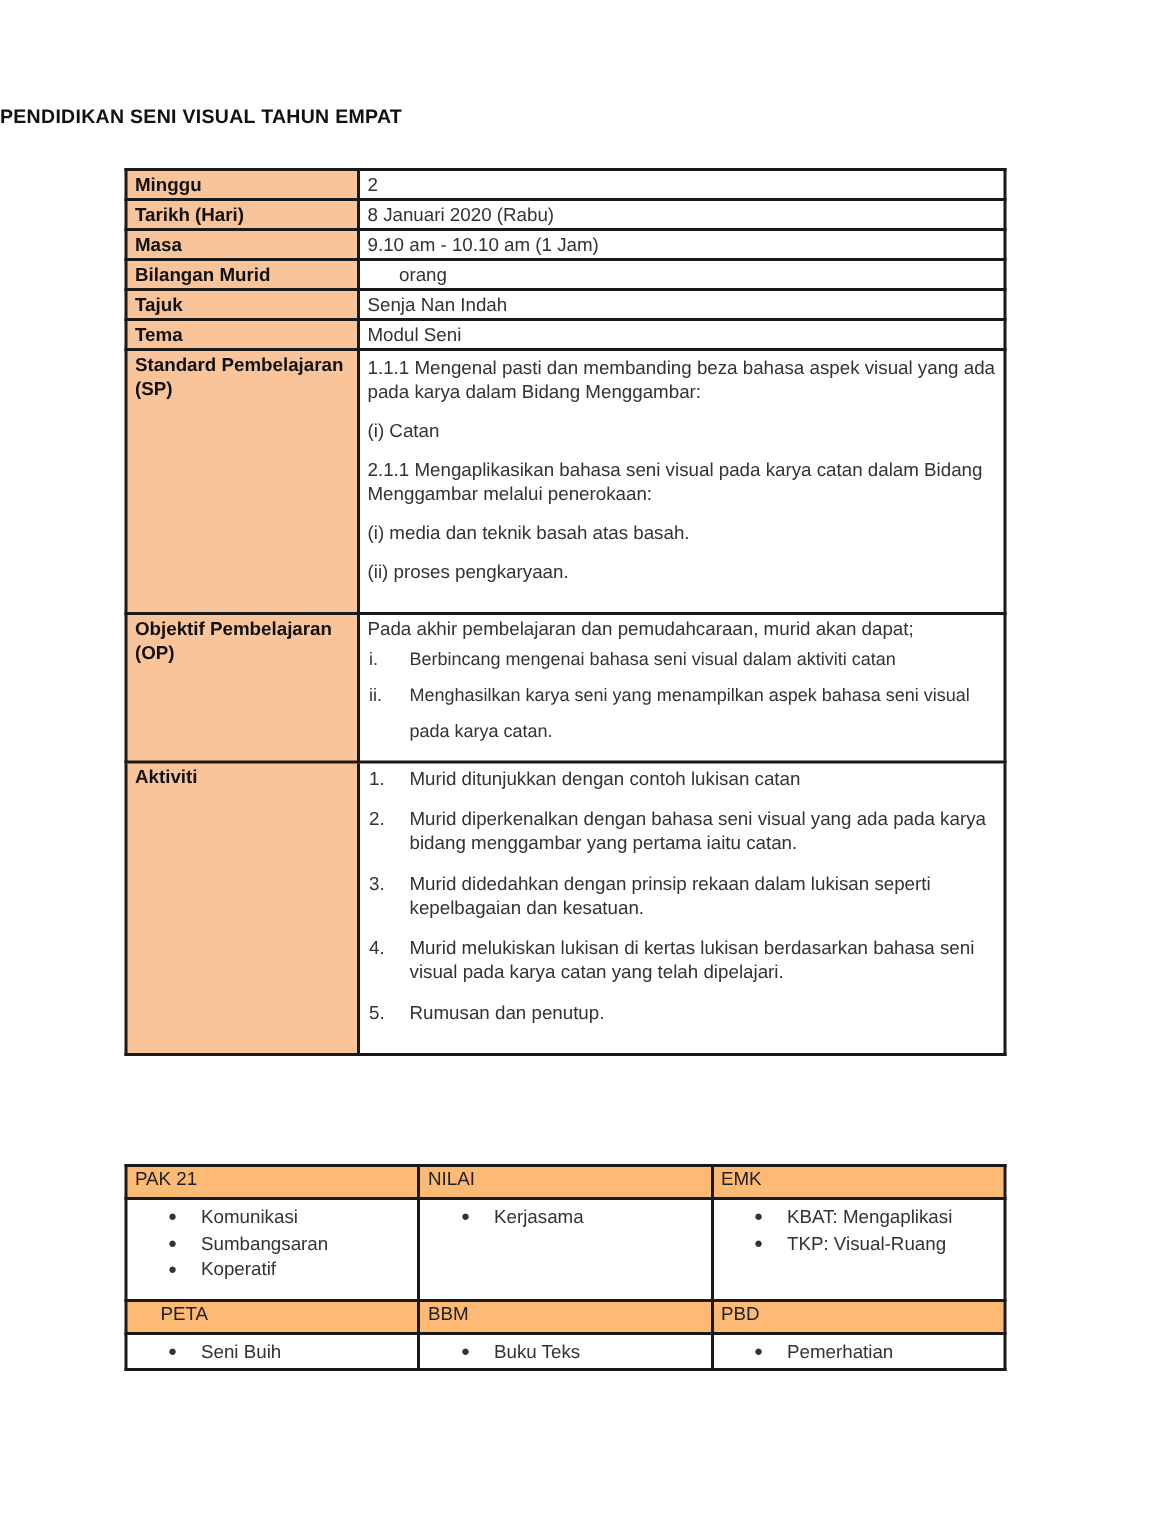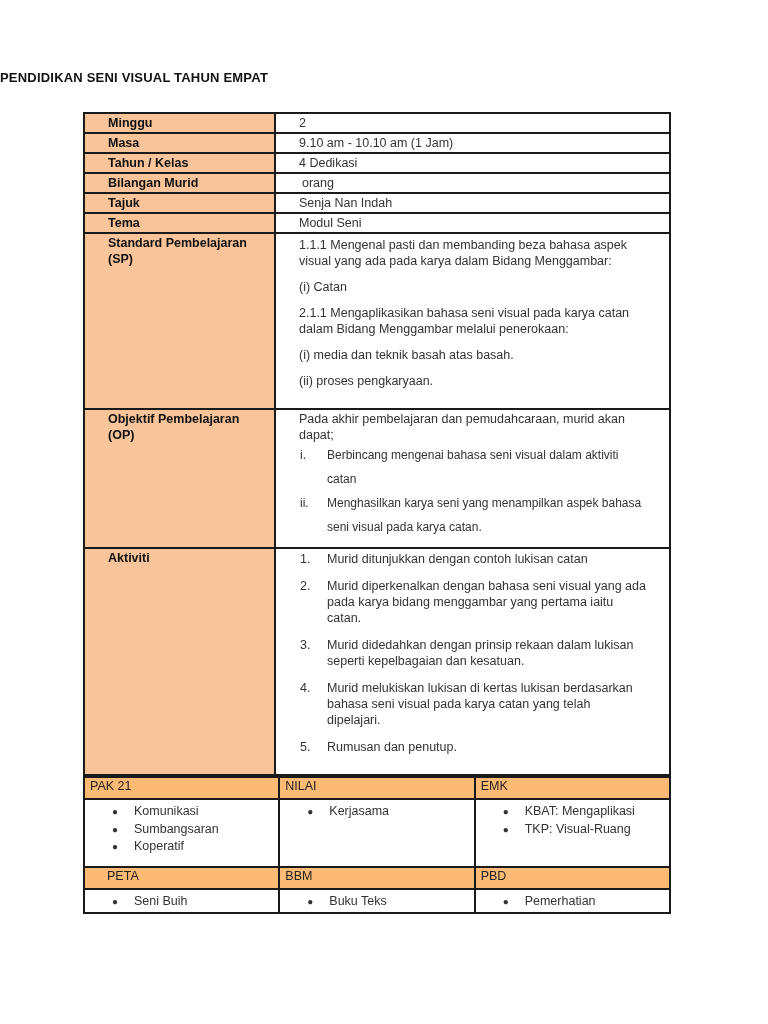--- a/index.html
+++ b/index.html
@@ -11,21 +11,21 @@
   .title {
     position: absolute; top: 70px; left: 0; width: 768px;
     text-align: left; font-weight: bold; font-size: 13px; color: #111;
     letter-spacing: 0.2px;
   }
   .main-table {
     position: absolute; left: 83px; top: 112px; width: 588px;
     border-collapse: collapse; table-layout: fixed;
   }
   .main-table td {
-    border: 2px solid #1a1a1a; padding: 1px 23px;
+    border: 2px solid #1a1a1a; padding: 1px 5px;
     font-size: 12.5px; vertical-align: top; line-height: 16px;
   }
   .main-table td.lbl {
     background: #f9c49a; font-weight: bold; color: #111; width: 143px;
   }
   .main-table td.val { background: #fff; color: #333; }
   .sp p { margin: 0 0 10px 0; }
   .sp p:last-child { margin-bottom: 18px; }
   .op-list { margin: 0; padding: 0; list-style: none; }
   .op-list li { display: flex; font-size: 12px; line-height: 24px; }
@@ -53,26 +53,26 @@
 
 <div class="title">PENDIDIKAN SENI VISUAL TAHUN EMPAT</div>
 
 <table class="main-table">
   <tbody>
       <tr>
     <td class="lbl">Minggu</td>
     <td class="val">2</td>
   </tr>
   <tr>
+    <td class="lbl">Tarikh (Hari)</td>
+    <td class="val">8 Januari 2020 (Rabu)</td>
+  </tr>
+  <tr>
     <td class="lbl">Masa</td>
     <td class="val">9.10 am - 10.10 am (1 Jam)</td>
-  </tr>
-  <tr>
-    <td class="lbl">Tahun / Kelas</td>
-    <td class="val">4 Dedikasi</td>
   </tr>
   <tr>
     <td class="lbl">Bilangan Murid</td>
     <td class="val" style="padding-left:26px">orang</td>
   </tr>
   <tr>
     <td class="lbl">Tajuk</td>
     <td class="val">Senja Nan Indah</td>
   </tr>
   <tr>

